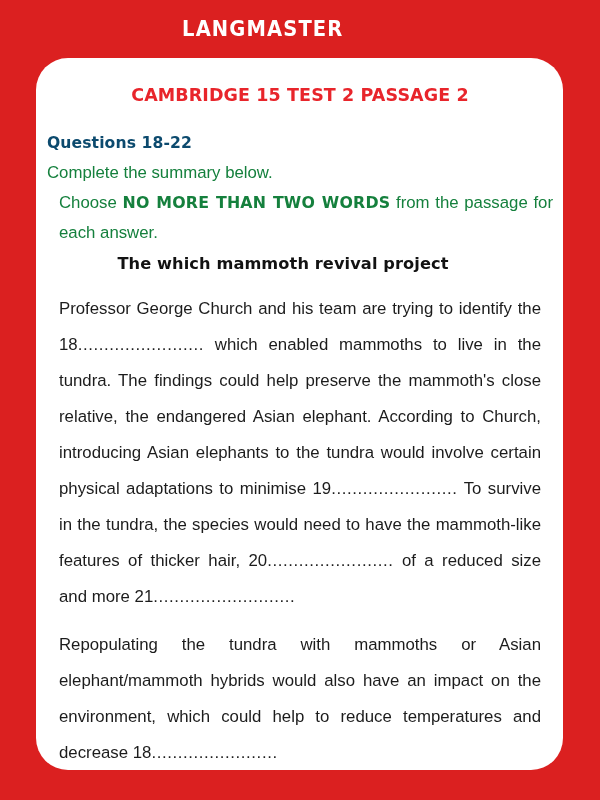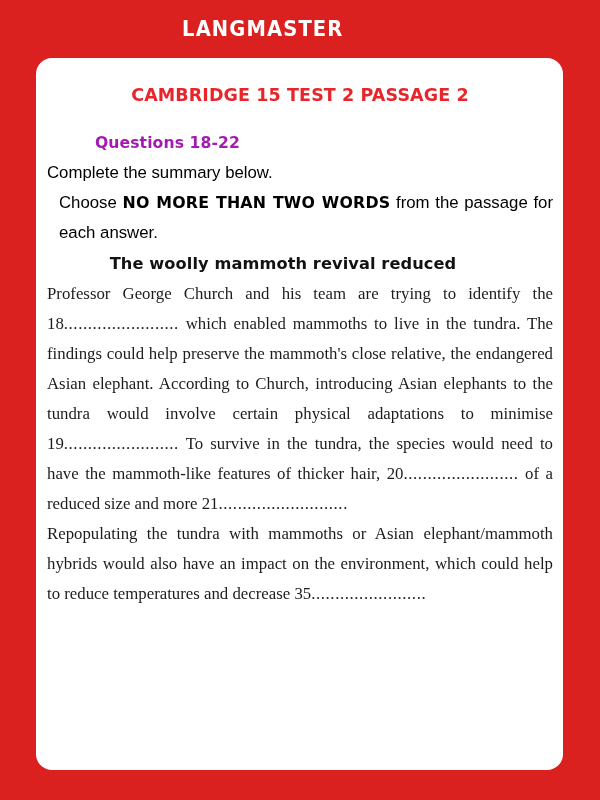--- a/index.html
+++ b/index.html
@@ -42,21 +42,21 @@
   }
 
   
   .card {
     position: absolute;
     left: 36px;
     top: 58px;
     width: 527px;
     height: 712px;
     background: #ffffff;
-    border-radius: 16px;
+    border-radius: 32px;
     box-sizing: border-box;
     padding: 20px 10px 0 11px;
     overflow: hidden;
   }
 
   .doc-title {
     color: #e8252b;
     font-family: "DejaVu Sans", sans-serif;
     font-weight: 700;
     font-size: 17.5px;
@@ -72,29 +72,28 @@
     color: #1c1c1c;
     font-size: 16.8px;
     line-height: 30px;
   }
 
   .q-heading {
     font-family: "DejaVu Sans", sans-serif;
     font-weight: 700;
     font-size: 15.6px;
     line-height: 30px;
-    color: #a21caf;
+    color: #0c4a6e;
     letter-spacing: 0.1px;
-    margin-left: 48px;
   }
 
   .instr {
     font-size: 16.8px;
     line-height: 30px;
-    color: #000000;
+    color: #15803d;
   }
   .instr.justify {
     text-align: justify;
     text-align-last: left;
     margin-left: 12px;
   }
   .instr strong {
     font-family: "DejaVu Sans", sans-serif;
     font-weight: 700;
     font-size: 15.8px;
@@ -110,25 +109,24 @@
     text-align: center;
     padding-right: 34px;
     letter-spacing: 0.1px;
     margin-top: 1px;
   }
 
   .para {
     text-align: justify;
     text-align-last: left;
     font-size: 16.8px;
-    line-height: 30px;
+    line-height: 36px;
     color: #1c1c1c;
-    margin: 0;
+    margin: 12px;
     hyphens: none;
-    font-family: Liberation Serif, serif;
   }
   .para + .para {
     margin-top: 0px;
   }
 
   .blank {
     letter-spacing: 0.6px;
     font-size: 16.8px;
   }
 </style>
@@ -149,25 +147,25 @@
 
       <div class="q-heading">Questions 18-22</div>
 
       <div class="instr">Complete the summary below.</div>
 
       <div class="instr justify">
         <span>Choose </span><strong>NO MORE THAN TWO WORDS</strong><span> from the passage for each answer.</span>
       </div>
 
 
-      <div class="summary-title">The woolly mammoth revival reduced</div>
+      <div class="summary-title">The which mammoth revival project</div>
 
       <p class="para">
         <span>Professor George Church and his team are trying to identify the 18</span><span class="blank">........................</span><span> which enabled mammoths to live in the tundra. The findings could help preserve the mammoth's close relative, the endangered Asian elephant. According to Church, introducing Asian elephants to the tundra would involve certain physical adaptations to minimise 19</span><span class="blank">........................</span><span> To survive in the tundra, the species would need to have the mammoth-like features of thicker hair, 20</span><span class="blank">........................</span><span> of a reduced size and more 21</span><span class="blank">...........................</span>
       </p>
 
       <p class="para">
-        <span>Repopulating the tundra with mammoths or Asian elephant/mammoth hybrids would also have an impact on the environment, which could help to reduce temperatures and decrease 35</span><span class="blank">........................</span>
+        <span>Repopulating the tundra with mammoths or Asian elephant/mammoth hybrids would also have an impact on the environment, which could help to reduce temperatures and decrease 18</span><span class="blank">........................</span>
       </p>
 
     </div>
   </div>
 </div>
 
 </body></html>

